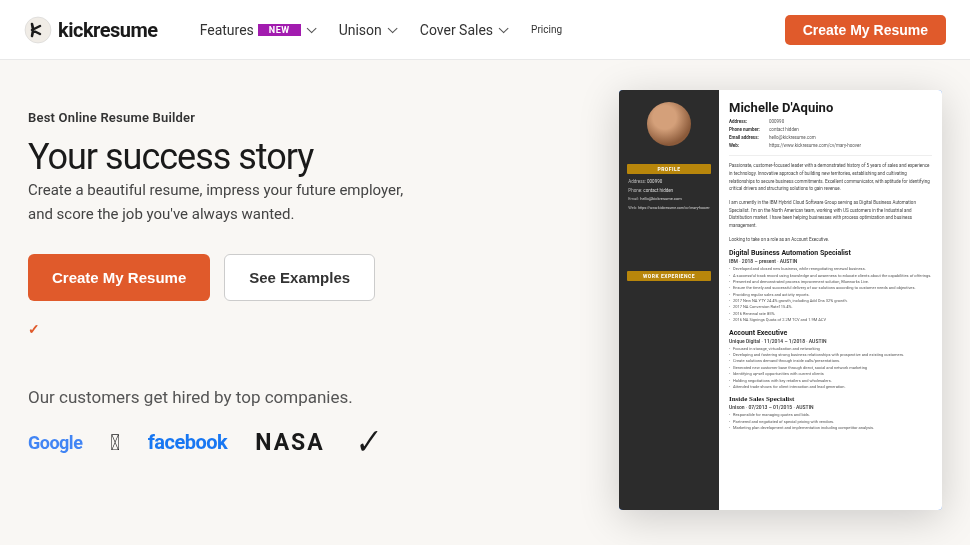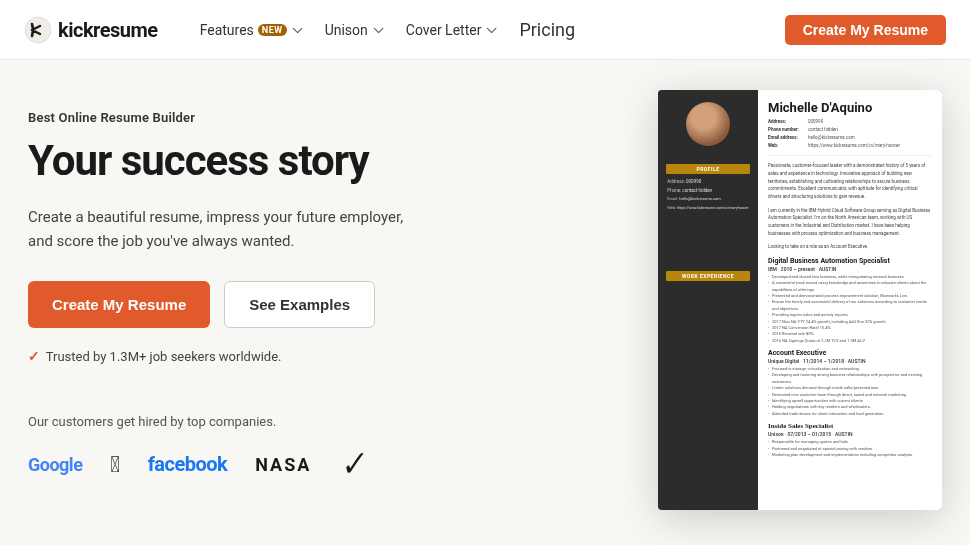--- a/index.html
+++ b/index.html
@@ -49,46 +49,46 @@
       align-items: center;
       gap: 4px;
       padding: 6px 10px;
       font-size: 14px;
       color: #333;
       cursor: pointer;
       border-radius: 4px;
       white-space: nowrap;
     }
     .new-badge {
-      background: #a16207;
+      background: #a21caf;
       color: #fff;
       font-size: 9px;
       font-weight: 700;
-      padding: 1px 4px;
-      border-radius: 6px;
+      padding: 1px 11px;
+      border-radius: 0;
       letter-spacing: 0.5px;
     }
     .chevron-down {
       width: 10px;
       height: 6px;
       display: inline-block;
       position: relative;
     }
     .chevron-down::after {
       content: '';
       display: block;
       width: 6px;
       height: 6px;
       border-right: 1.5px solid #555;
       border-bottom: 1.5px solid #555;
       transform: rotate(45deg) translateY(-3px);
       margin-left: 1px;
     }
     .nav-pricing {
-      font-size: 18px;
+      font-size: 10px;
       color: #333;
       padding: 6px 10px;
       cursor: pointer;
     }
     .nav-actions {
       display: flex;
       align-items: center;
       gap: 10px;
     }
     .btn-login {
@@ -129,25 +129,24 @@
       padding-top: 10px;
     }
     .subtitle {
       font-size: 13px;
       font-weight: 600;
       color: #333;
       margin-bottom: 12px;
       letter-spacing: 0.2px;
     }
     .hero-title {
-      font-size: 42px;
-      font-weight: 700;
+      font-size: 36px;
+      font-weight: 400;
       color: #1a1a1a;
       line-height: 1.15;
-      margin-bottom: 20px;
       letter-spacing: -1px;
     }
     .hero-desc {
       font-size: 15px;
       color: #444;
       line-height: 1.6;
       margin-bottom: 28px;
       max-width: 380px;
     }
     .cta-buttons {
@@ -187,57 +186,57 @@
       color: #e05a2b;
       font-size: 14px;
       font-weight: 700;
     }
 
     
     .companies-section {
       margin-top: 0;
     }
     .companies-label {
-      font-size: 13px;
+      font-size: 17px;
       color: #555;
       margin-bottom: 16px;
     }
     .companies-logos {
       display: flex;
       align-items: center;
       gap: 28px;
     }
     .company-logo {
       font-size: 18px;
       font-weight: 700;
       color: #222;
       letter-spacing: -0.5px;
     }
     .company-logo.google { color: #4285F4; font-size: 18px; }
     .company-logo.apple { font-size: 22px; }
     .company-logo.facebook { font-size: 20px; color: #1877F2; text-align: right; }
-    .company-logo.nasa { font-size: 18px; letter-spacing: 2px; color: #1a1a1a; }
+    .company-logo.nasa { font-size: 23px; letter-spacing: 2px; color: #1a1a1a; }
     .nike-swoosh {
       font-size: 32px;
       color: #1a1a1a;
       font-style: italic;
       transform: rotate(-10deg);
       display: inline-block;
     }
 
     
     .right-side {
       flex: 1;
       display: flex;
       justify-content: flex-end;
       align-items: flex-start;
       position: relative;
     }
     .resume-preview {
-      width: 284px;
+      width: 323px;
       height: 420px;
       background: #3b82f6;
       border-radius: 4px;
       box-shadow: 0 8px 40px rgba(0,0,0,0.18);
       overflow: hidden;
       display: flex;
       font-size: 5.5px;
       position: relative;
       margin-top: -10px;
     }
@@ -361,21 +360,21 @@
     <div class="nav-item">
       <span>Features</span>
       <span class="new-badge">NEW</span>
       <span class="chevron-down"></span>
     </div>
     <div class="nav-item">
       <span>Unison</span>
       <span class="chevron-down"></span>
     </div>
     <div class="nav-item">
-      <span>Cover Letter</span>
+      <span>Cover Sales</span>
       <span class="chevron-down"></span>
     </div>
     <div class="nav-pricing">
       <span>Pricing</span>
     </div>
   </div>
 
   <div class="nav-actions">
     <button class="btn-create-nav">Create My Resume</button>
   </div>
@@ -390,21 +389,20 @@
     </h1>
     <p class="hero-desc">Create a beautiful resume, impress your future employer, and score the job you've always wanted.</p>
 
     <div class="cta-buttons">
       <button class="btn-create-main">Create My Resume</button>
       <button class="btn-examples">See Examples</button>
     </div>
 
     <div class="trust-badge">
       <span class="check-icon">✓</span>
-      <span>Trusted by 1.3M+ job seekers worldwide.</span>
     </div>
 
     <div class="companies-section">
       <p class="companies-label">Our customers get hired by top companies.</p>
       <div class="companies-logos">
         <span class="company-logo google">Google</span>
         <span class="company-logo apple"></span>
         <span class="company-logo facebook">facebook</span>
         <span class="company-logo nasa">NASA</span>
         <span class="nike-swoosh">✓</span>

